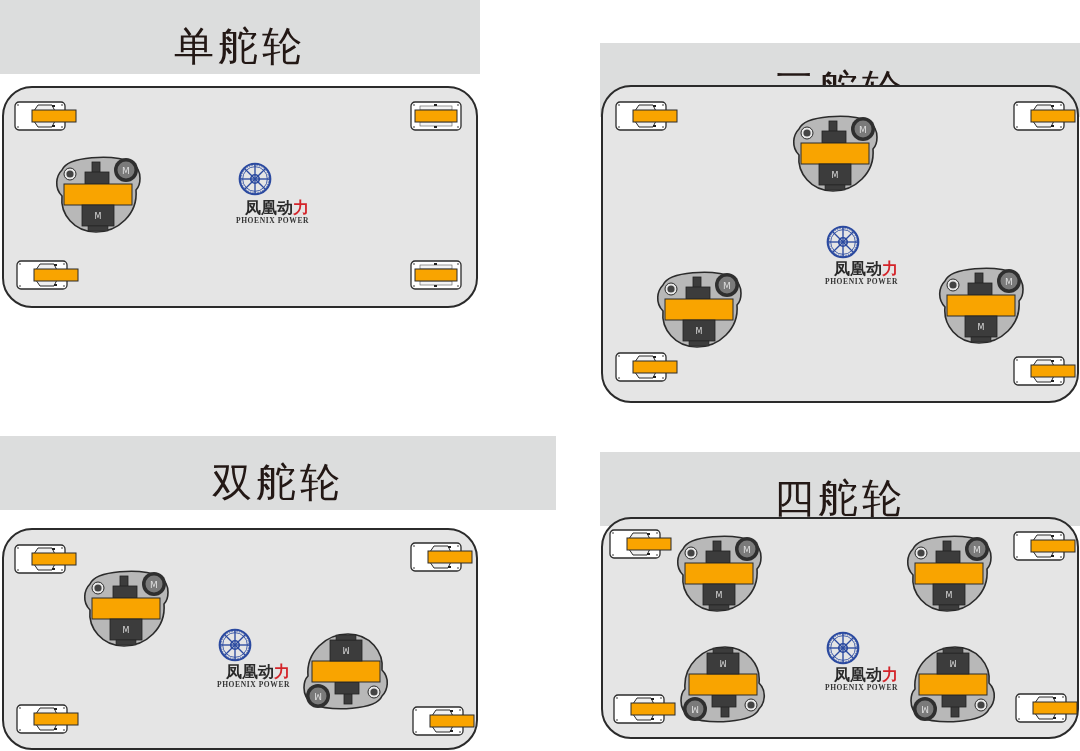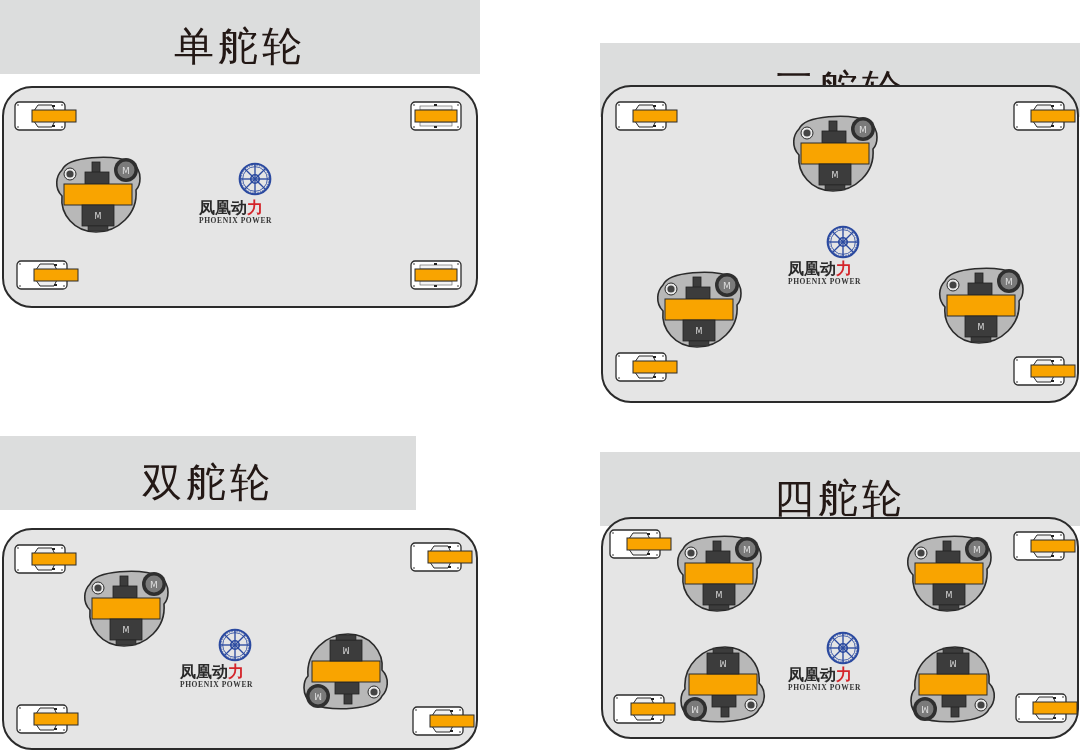--- a/index.html
+++ b/index.html
@@ -1,20 +1,20 @@
 <!DOCTYPE html>
 <html><head>
 <meta charset="utf-8">
 <style>
   html, body { margin:0; padding:0; background:#ffffff; }
   body { width:1080px; height:751px; position:relative; overflow:hidden; font-family:"DejaVu Serif", serif; }
   .header { position:absolute; background:#dcdddd; display:flex; align-items:flex-end; justify-content:center; color:#231815; font-size:40px; letter-spacing:4px; font-family:"DejaVu Serif", serif; }
   .panel { position:absolute; background:#e5e5e5; border:2px solid #2b2b2b; border-radius:30px; box-sizing:border-box; }
   .abs { position:absolute; }
-  .logo-text { position:absolute; text-align:left; font-family:"DejaVu Sans", sans-serif; font-weight:bold; }
+  .logo-text { position:absolute; text-align:right; font-family:"DejaVu Sans", sans-serif; font-weight:bold; }
   .logo-cn { font-size:16px; color:#2a2a2a; letter-spacing:0px; line-height:16px; }
   .logo-cn .red { color:#d4242a; }
   .logo-en { font-size:7.5px; color:#333; letter-spacing:0.6px; line-height:9px;font-family:Liberation Serif, serif; }
 </style>
 </head>
 <body>
 
 <svg width="0" height="0" style="position:absolute">
   <defs>
 
@@ -130,21 +130,21 @@
     </svg>
   <svg class="abs" style="left:223px;top:138px" width="34" height="34">
       <use href="#logo-wheel"></use>
     </svg>
   <div class="logo-text" style="left:185px;top:174px;width:110px;">
     <div class="logo-cn"><span>凤凰动</span><span class="red">力</span></div>
     <div class="logo-en">PHOENIX POWER</div>
   </div>
 </div>
 
-<div class="header" style="left:0;top:436px;width:416px;height:74px;">
+<div class="header" style="left:0;top:436px;width:556px;height:74px;">
   <span>双舵轮</span>
 </div>
 <div class="panel" style="left:2px;top:528px;width:476px;height:222px;">
   <svg class="abs" style="left:10px;top:14px" width="64" height="30">
       <use href="#caster"></use>
     </svg>
   <svg class="abs" style="left:406px;top:12px" width="64" height="30">
       <use href="#caster"></use>
     </svg>
   <svg class="abs" style="left:12px;top:174px" width="64" height="30">

